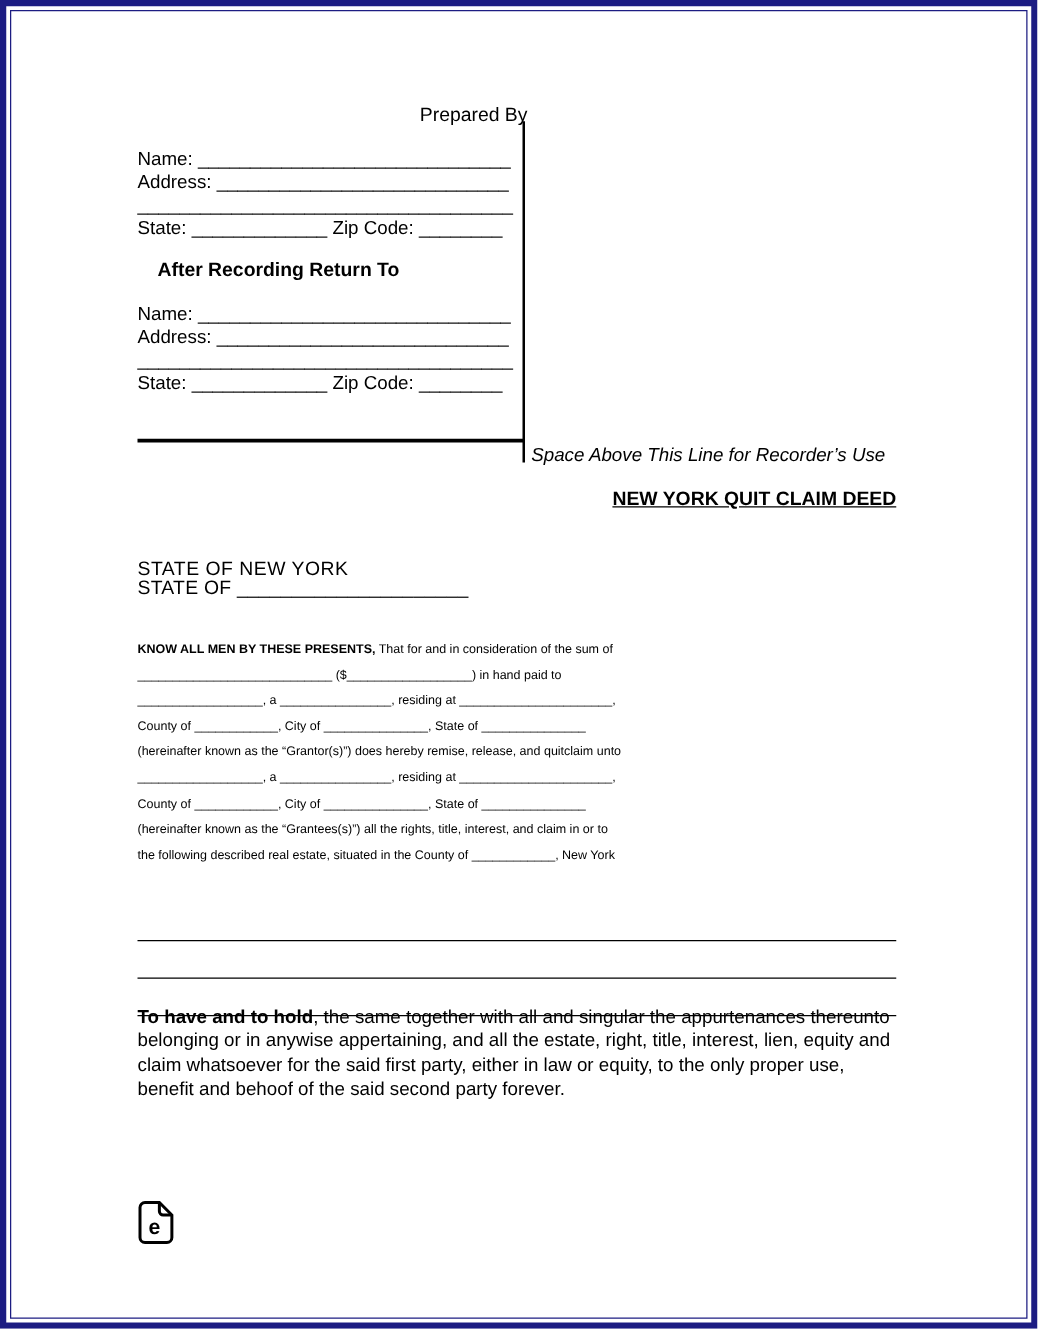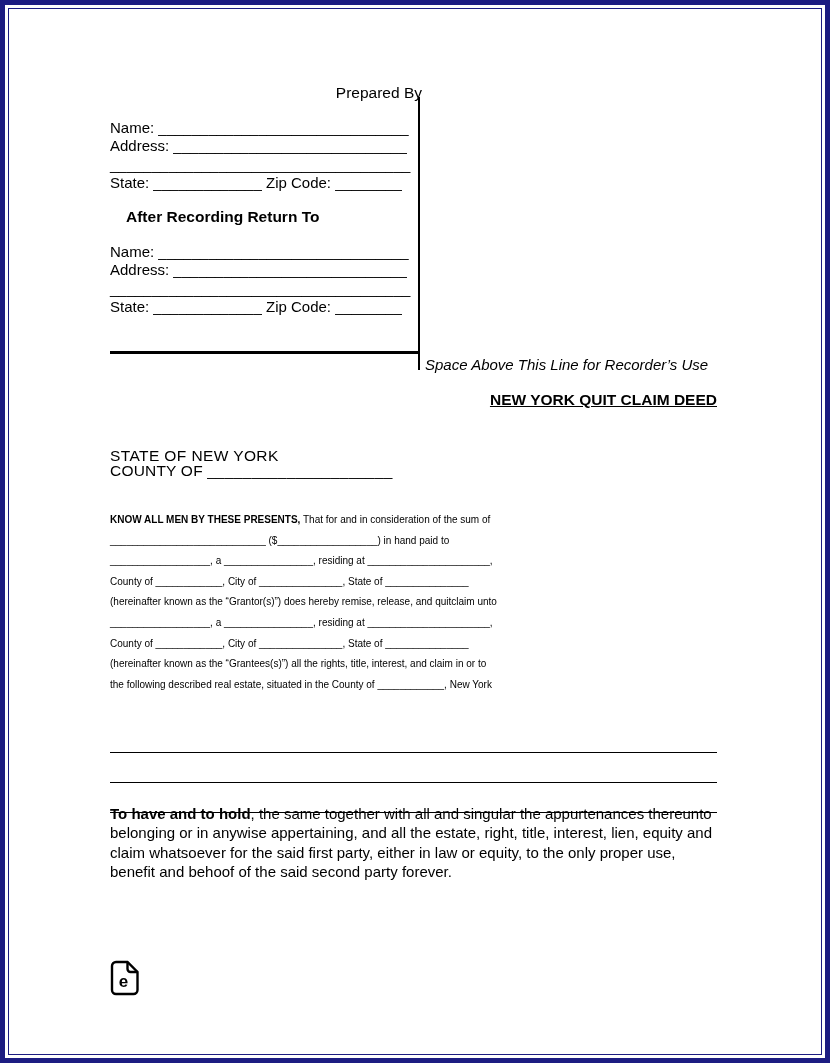--- a/index.html
+++ b/index.html
@@ -64,21 +64,21 @@
     <div>____________________________________</div>
     <div>State: _____________  Zip Code: ________</div>
   </div>
 
   <div class="vrule"></div>
   <div class="hrule"></div>
   <div class="recorder-note">Space Above This Line for Recorder’s Use</div>
 
   <div class="doc-title">NEW YORK QUIT CLAIM DEED</div>
   <div class="state-line">STATE OF NEW YORK</div>
-  <div class="county-line">COUNTY OF _____________________</div>
+  <div class="county-line">STATE OF _____________________</div>
 
   <div class="deed-para">
     <div class="dl"><span class="bold">KNOW ALL MEN BY THESE PRESENTS,</span><span> That for and in consideration of the sum of</span></div>
     <div class="dl">____________________________ ($__________________) in hand paid to</div>
     <div class="dl">__________________, a ________________, residing at ______________________,</div>
     <div class="dl">County of ____________, City of _______________, State of _______________</div>
     <div class="dl">(hereinafter known as the “Grantor(s)”) does hereby remise, release, and quitclaim unto</div>
     <div class="dl">__________________, a ________________, residing at ______________________,</div>
     <div class="dl">County of ____________, City of _______________, State of _______________</div>
     <div class="dl">(hereinafter known as the “Grantees(s)”) all the rights, title, interest, and claim in or to</div>

